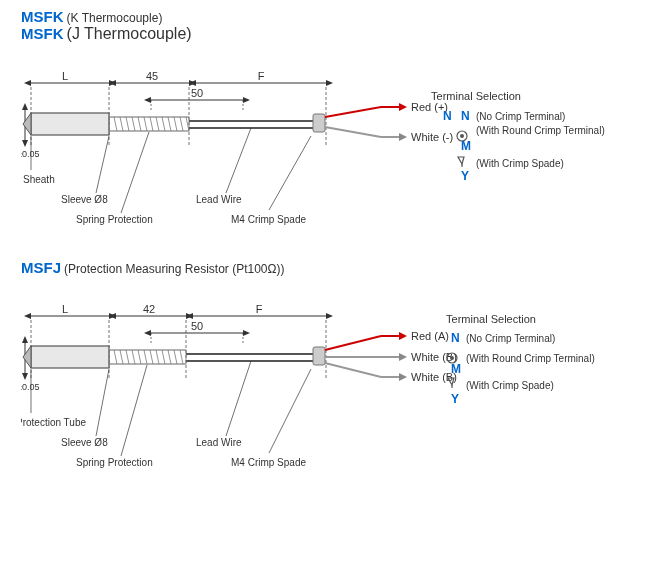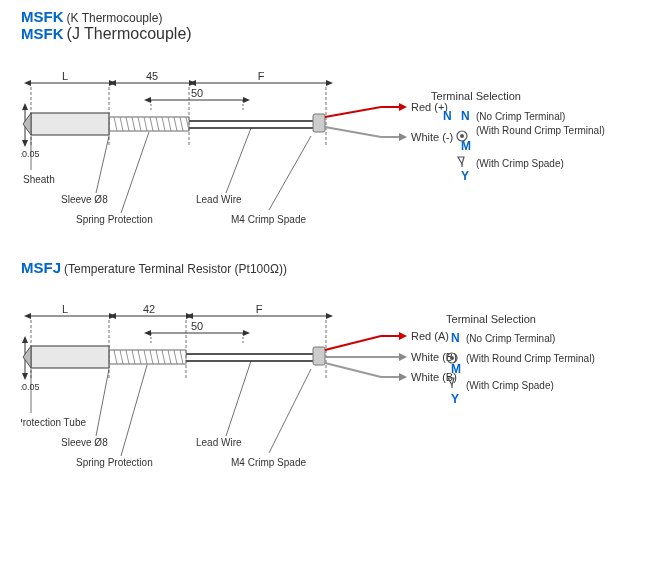--- a/index.html
+++ b/index.html
@@ -195,21 +195,21 @@
       <text x="440" y="135" font-size="12" fill="#0066cc" font-weight="bold">Y</text>
       <text x="455" y="122" font-size="10" fill="#333">(With Crimp Spade)</text>
 
       <text x="422" y="75" font-size="12" fill="#0066cc" font-weight="bold">N</text>
 
     </svg>
   </div>
 
   <div class="section-title-msfp">
     <span class="title-msfp">MSFJ</span>
-    <span class="title-msfp-desc"> (Temperature Terminal Resistor (Pt100Ω))</span>
+    <span class="title-msfp-desc"> (Protection Measuring Resistor (Pt100Ω))</span>
   </div>
 
   <div class="bottom-diagram">
     <svg width="650" height="210">
 
       <line x1="10" y1="38" x2="88" y2="38" stroke="#333" stroke-width="1"></line>
       <polygon points="10,35 10,41 3,38" fill="#333"></polygon>
       <polygon points="88,35 88,41 95,38" fill="#333"></polygon>
       <text x="44" y="35" text-anchor="middle" font-size="11" fill="#333">L</text>
 

